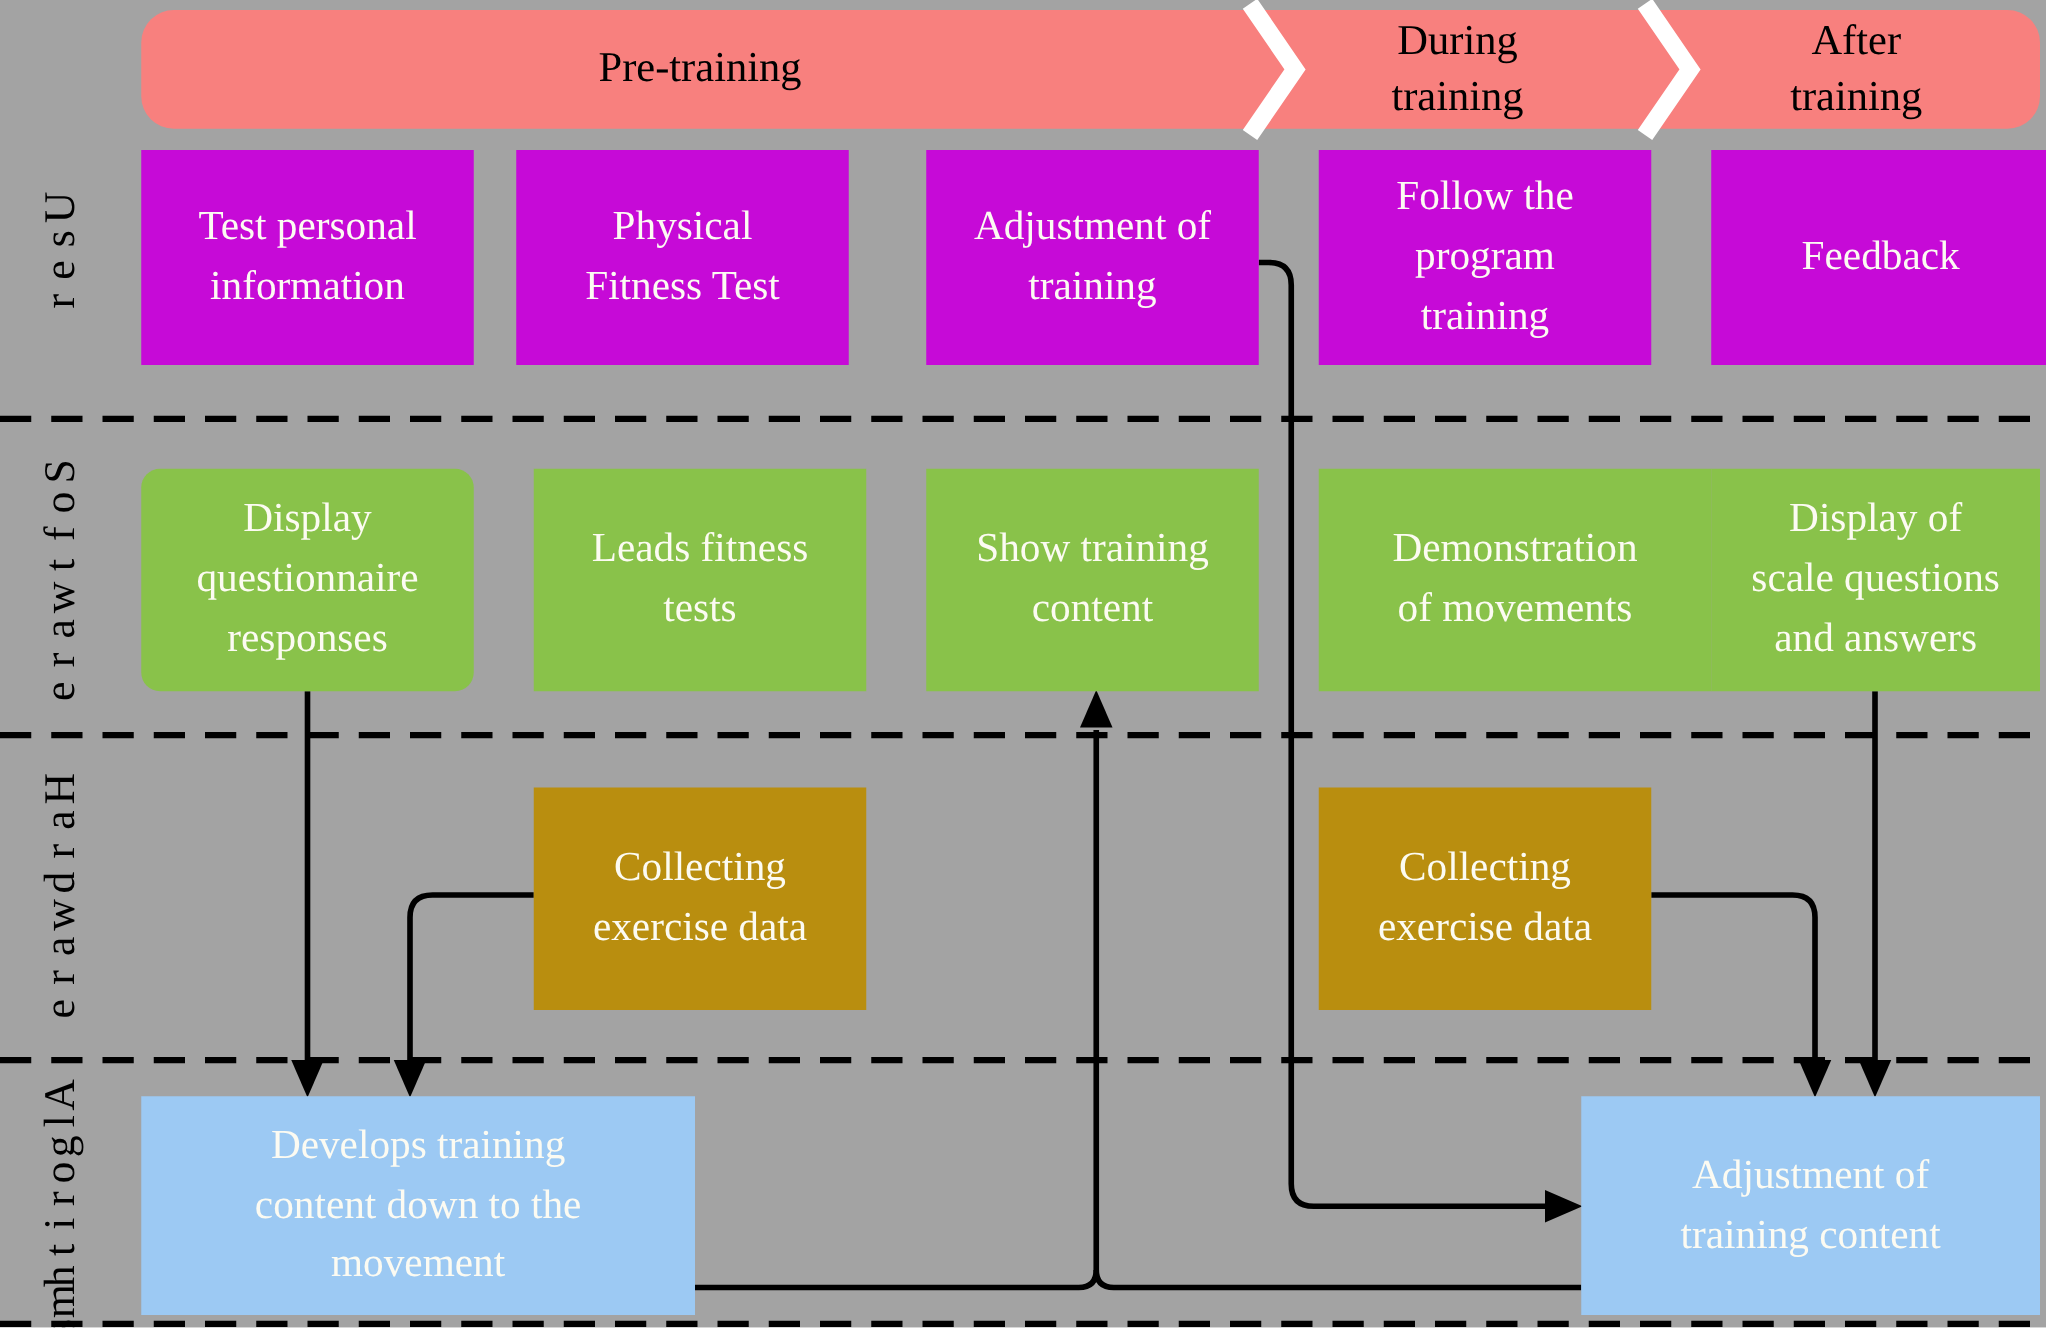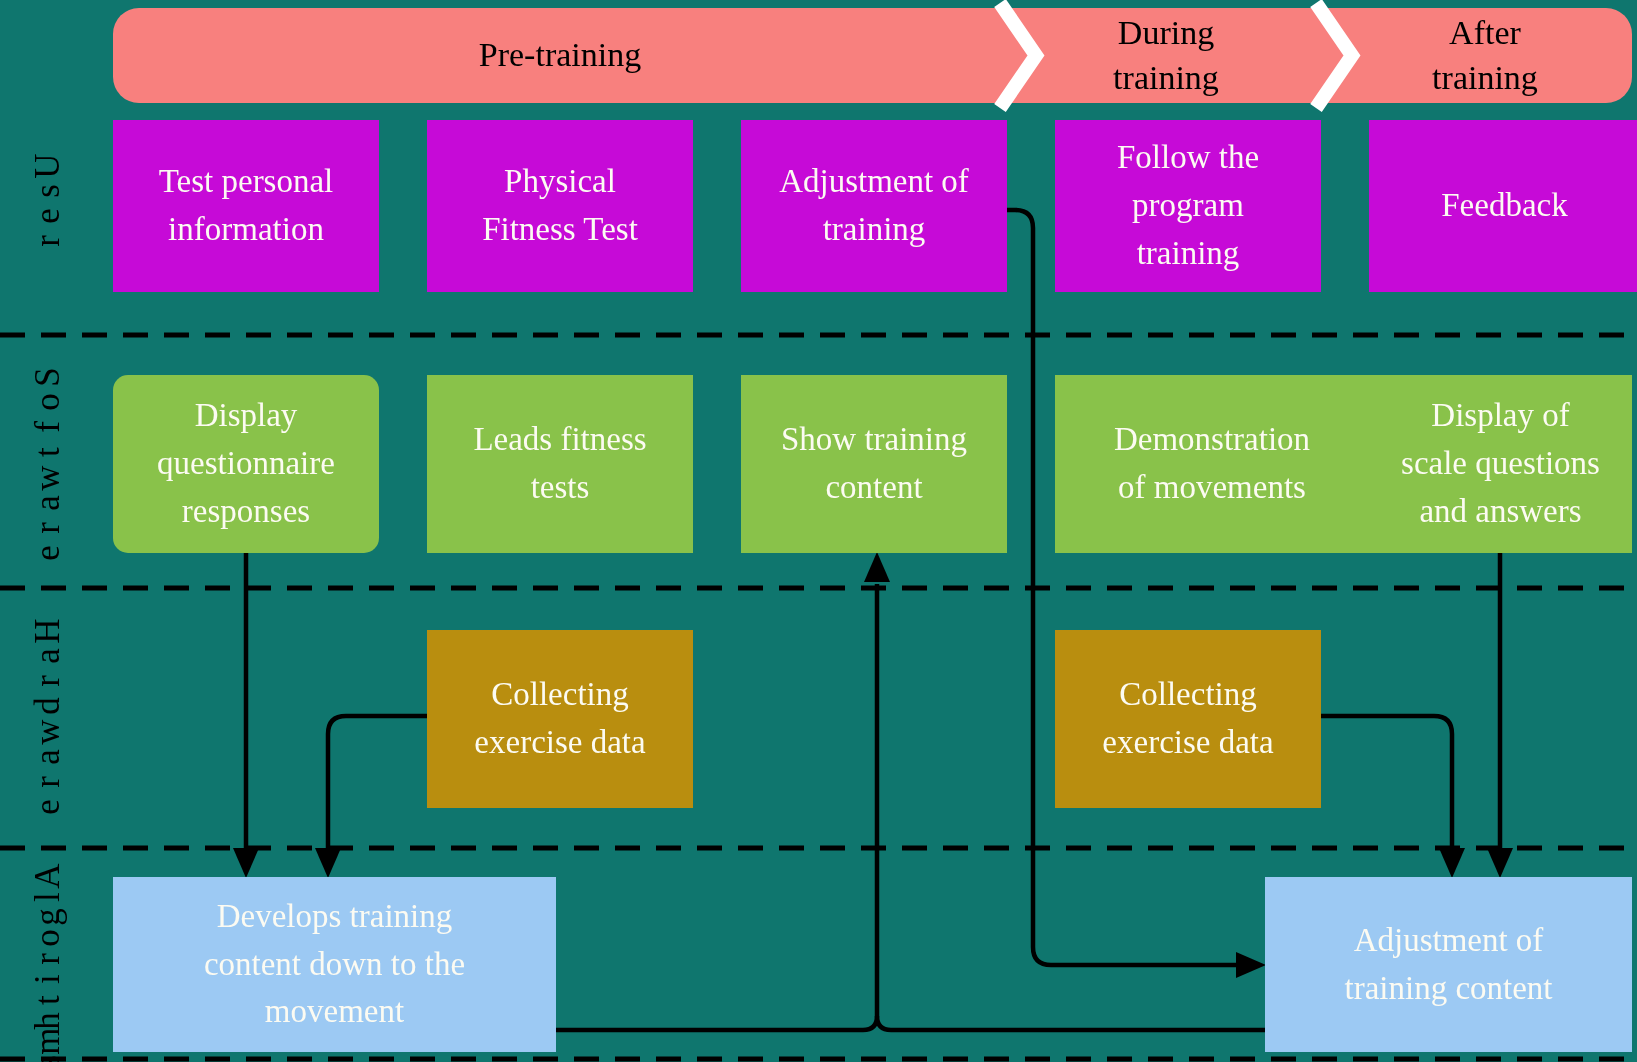--- a/index.html
+++ b/index.html
@@ -1,19 +1,19 @@
 <!DOCTYPE html>
 <html style="--phase-banner: #F8807E; --banner-text: #000000; --user-box: #C60AD7; --software-box: #89C24A; --hardware-box: #B98E0F; --algorithms-box: #9CC9F3; --box-text: #FCFBF2; --connector: #000000; --chevron-separator: #FFFFFF;"><head>
 <meta charset="utf-8">
 <style>
   html,body{margin:0;padding:0;background:#fff;}
   .stage{
     position:relative;
     width:1637px;height:1062px;
-    background:#0f766e;
+    background:#a3a3a3;
     overflow:hidden;
     font-family:"Liberation Serif","DejaVu Serif",serif;
   }
   .layer{position:absolute;left:0;top:0;width:1637px;height:1062px;}
   svg.layer{z-index:0;}
 
   .banner-label{
     position:absolute;top:8px;height:95px;z-index:2;
     display:flex;align-items:center;justify-content:center;
     text-align:center;color:var(--banner-text,#000);
@@ -120,21 +120,21 @@
       <span>r</span>
       <span>i</span>
       <span>t</span>
       <span>h</span>
       <span>m</span>
       <span>s</span>
     </div>
 
   <div class="box user" style="left:113px;width:266px;padding:0 30px;">Test personal
 information</div>
-  <div class="box user" style="left:427px;width:266px;padding:0 30px;">Physical
+  <div class="box user" style="left:413px;width:266px;padding:0 30px;">Physical
 Fitness Test</div>
   <div class="box user" style="left:741px;width:266px;padding:0 30px;">Adjustment of
 training</div>
   <div class="box user" style="left:1055px;width:266px;padding:4px 30px;">Follow the
 program
 training</div>
   <div class="box user" style="left:1369px;width:271px;padding:0 18px;">Feedback</div>
 
   <div class="box software" style="left:113px;width:266px;padding:0 26px;border-radius:15px;">Display
 questionnaire

